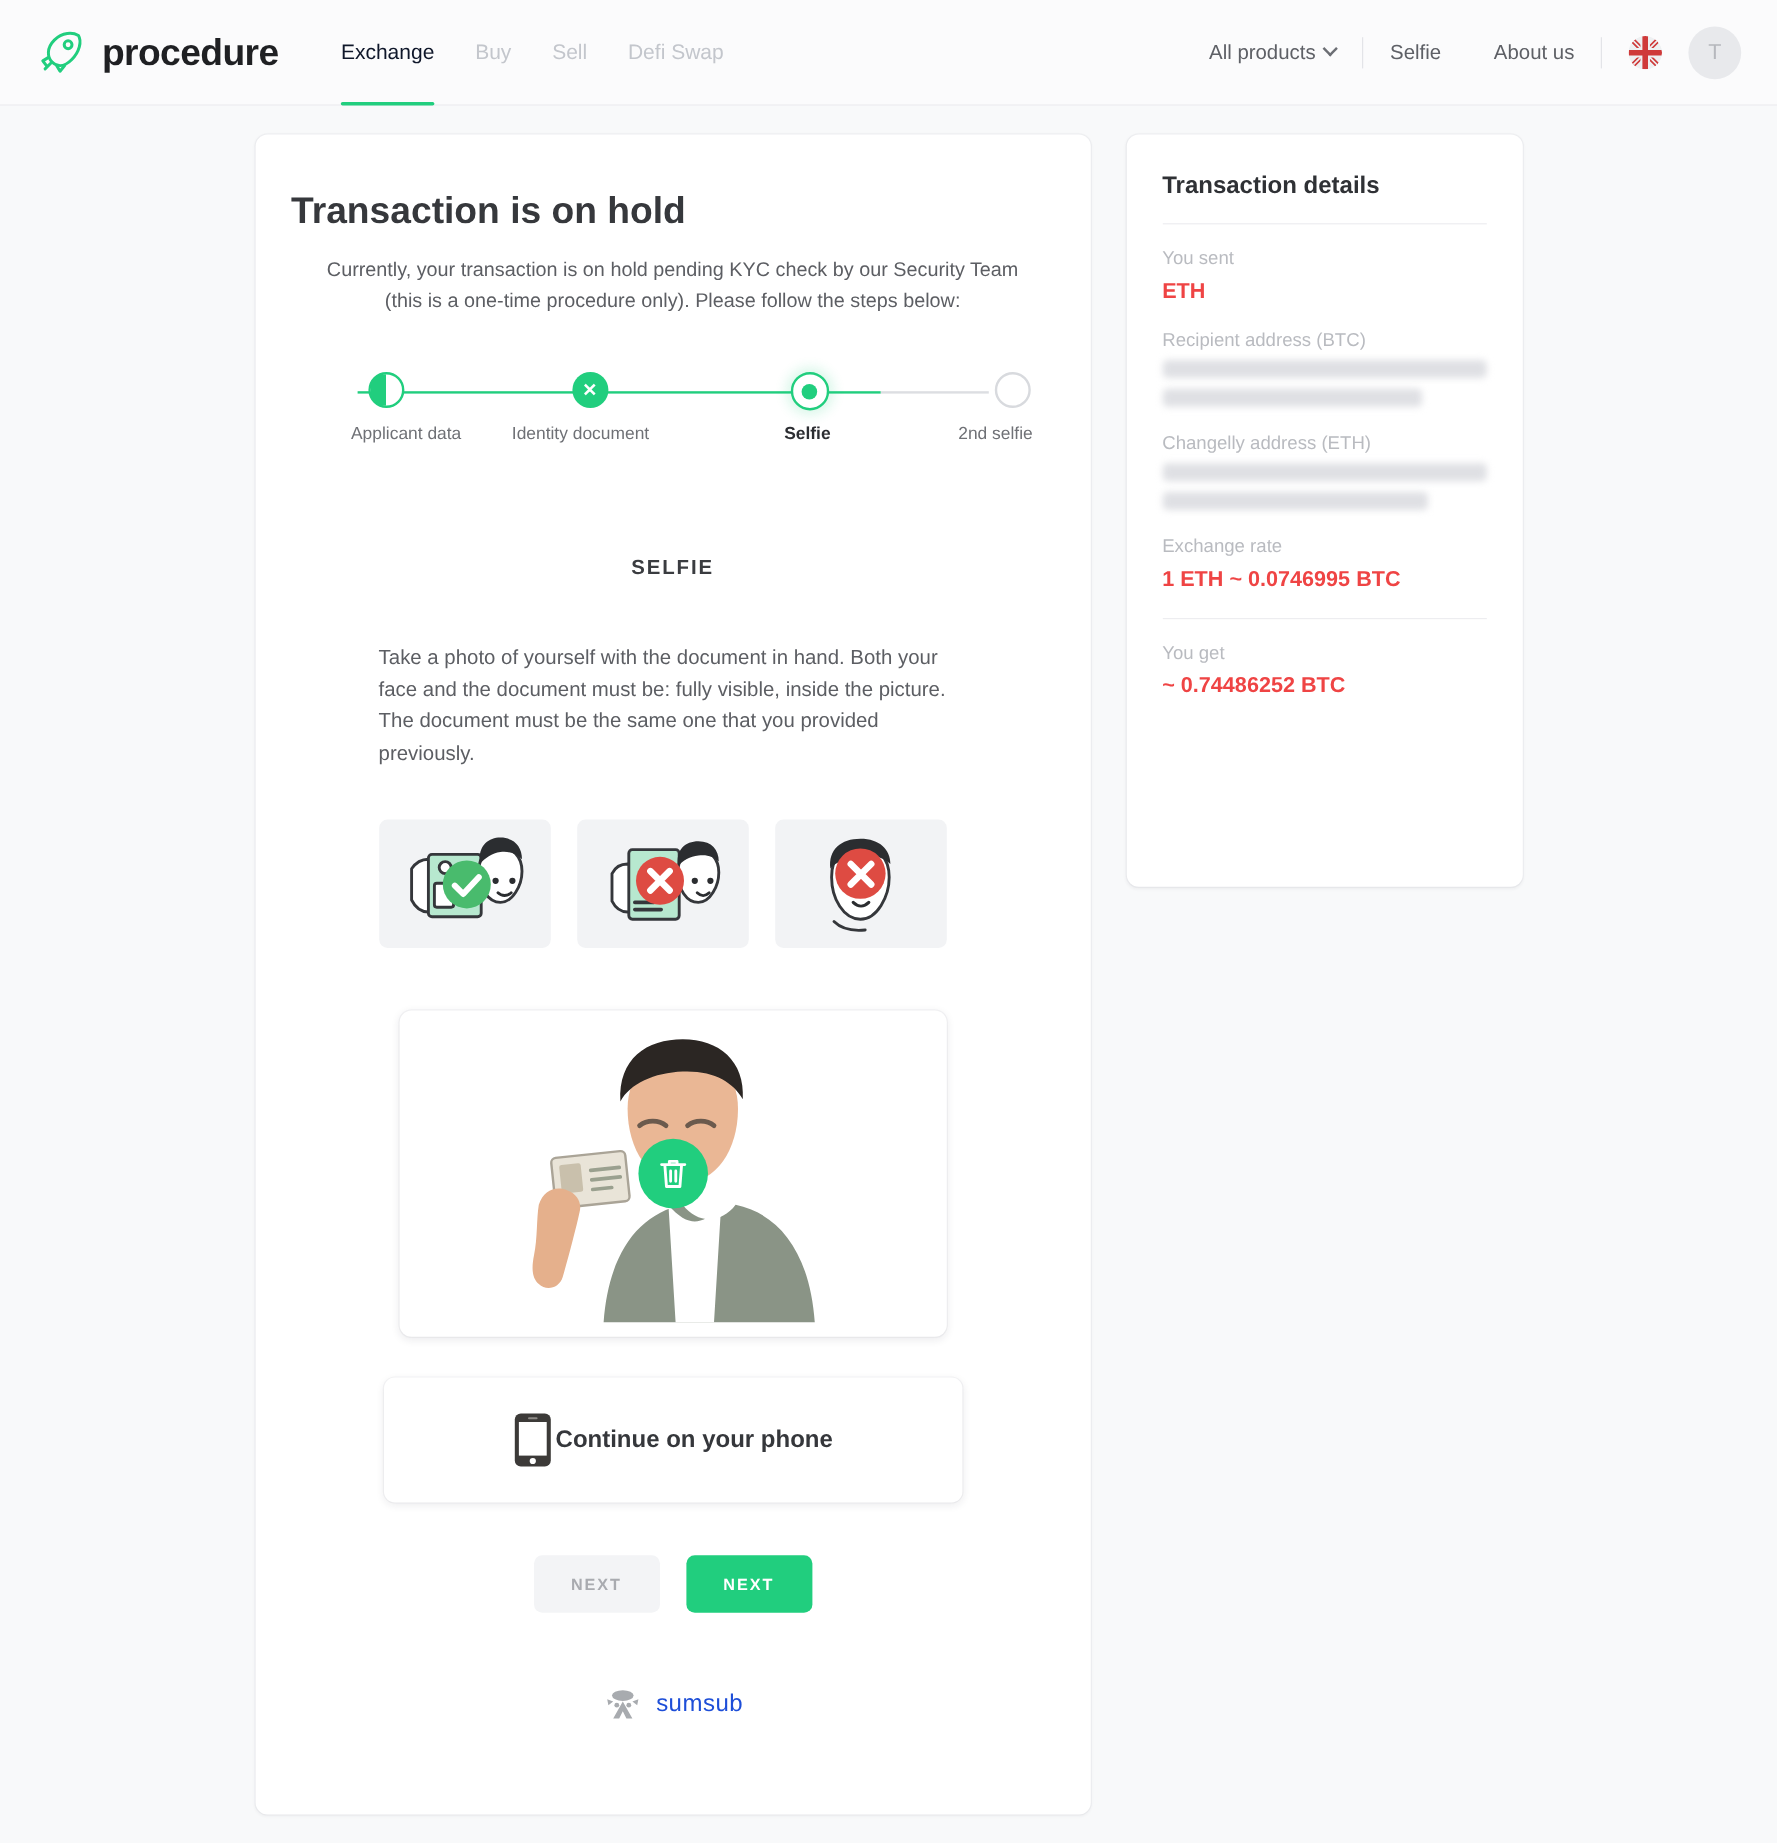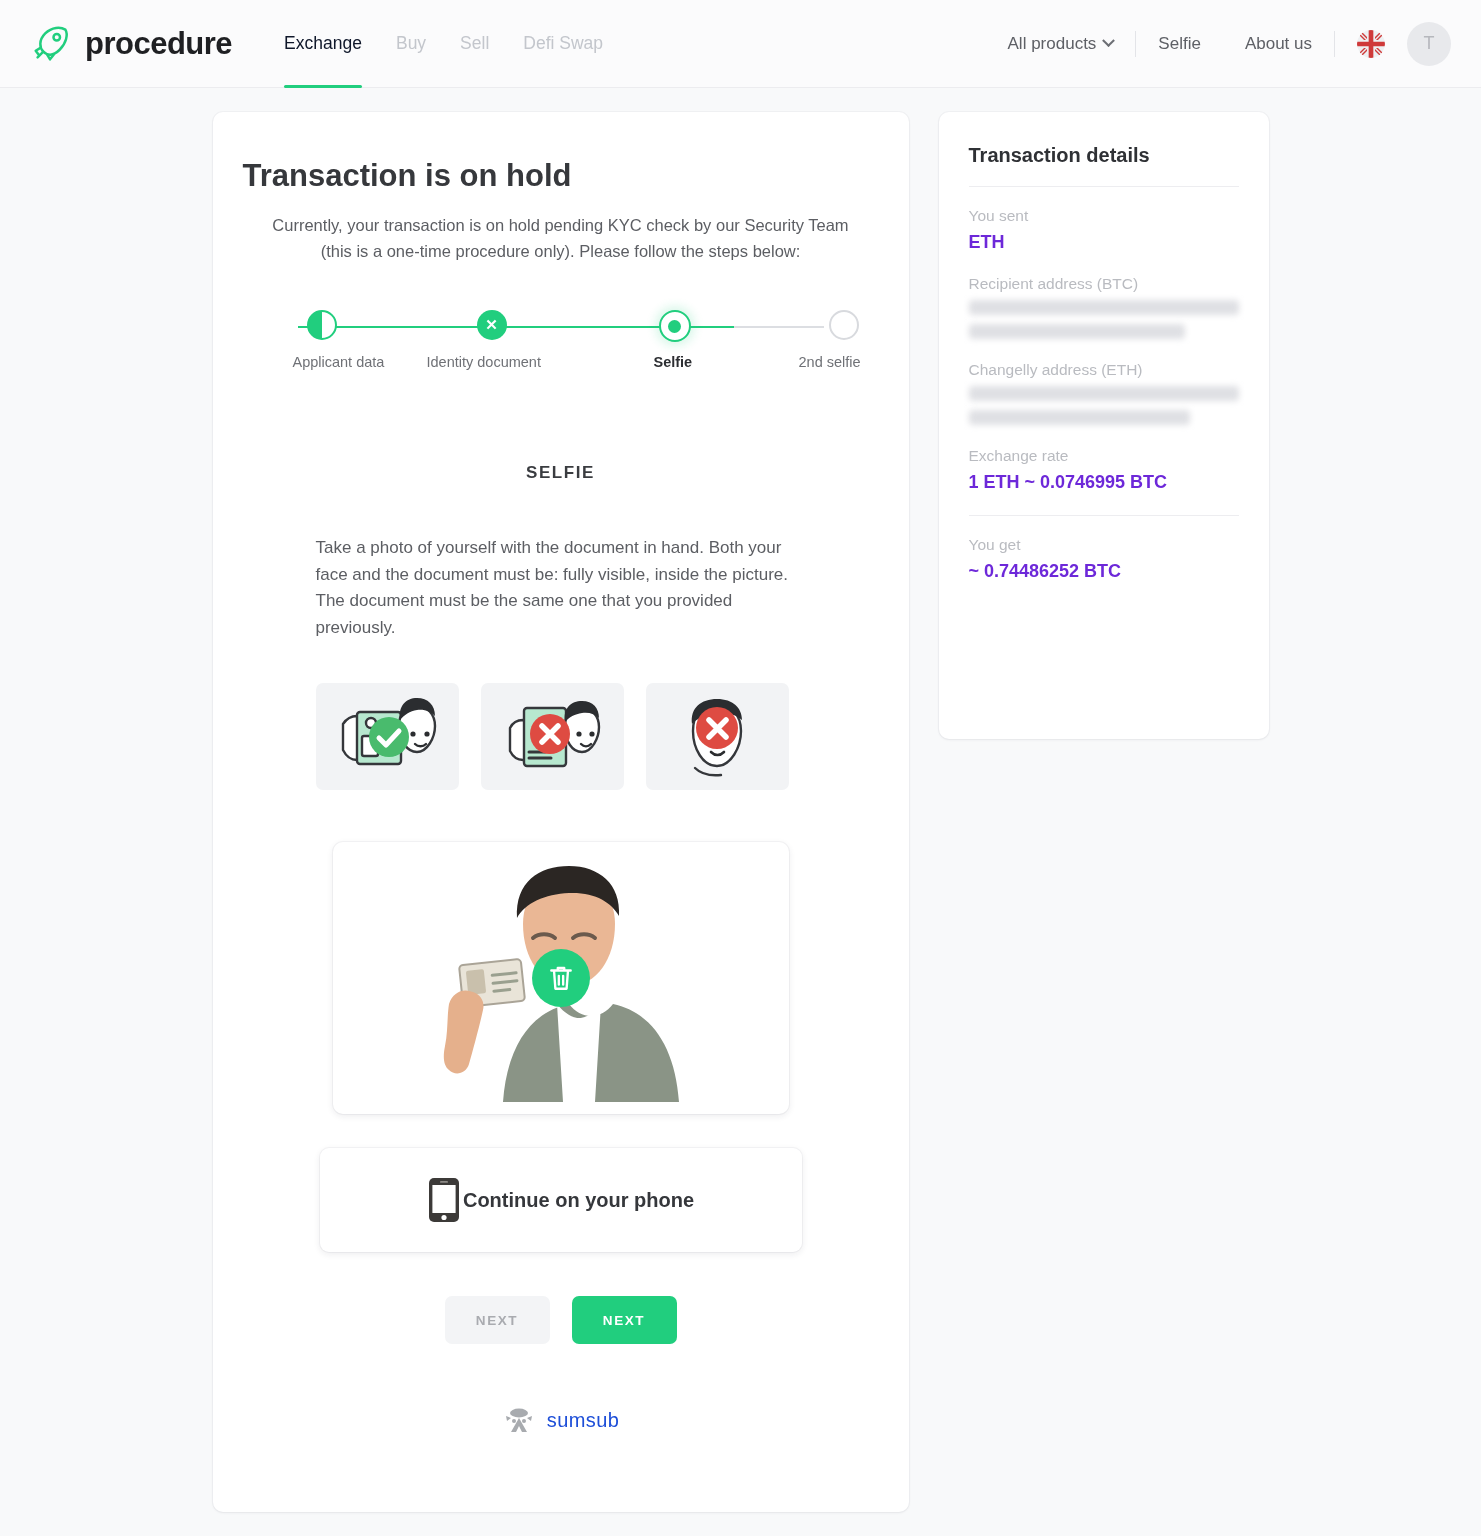--- a/index.html
+++ b/index.html
@@ -158,21 +158,21 @@
 
   
   .details {
     width: 330px; height: 627px; background: #fff; border-radius: 10px;
     box-shadow: 0 1px 3px rgba(30,35,50,.06), 0 0 0 1px rgba(30,35,50,.03);
     padding: 32px 30px 0 30px; align-self: flex-start;
   }
   .details-title { font-size: 20px; font-weight: 700; color: #2f3135; }
   .hr { height: 1px; background: #ededf0; margin: 19px 0 20px; }
   .dt-label { font-size: 15.5px; color: #b9bbc0; margin-bottom: 7px; }
-  .dt-value { font-size: 18px; font-weight: 700; color: #6d28d9; }
+  .dt-value { font-size: 18px; font-weight: 700; color: #ef4444; }
   .dt-group { margin-bottom: 22px; }
   .blur-line {
     height: 15px; border-radius: 4px; background: #dfe0e4;
     filter: blur(3.2px); margin-bottom: 9px;
   }
 </style>
 </head>
 <body>
 
 <div class="header">

